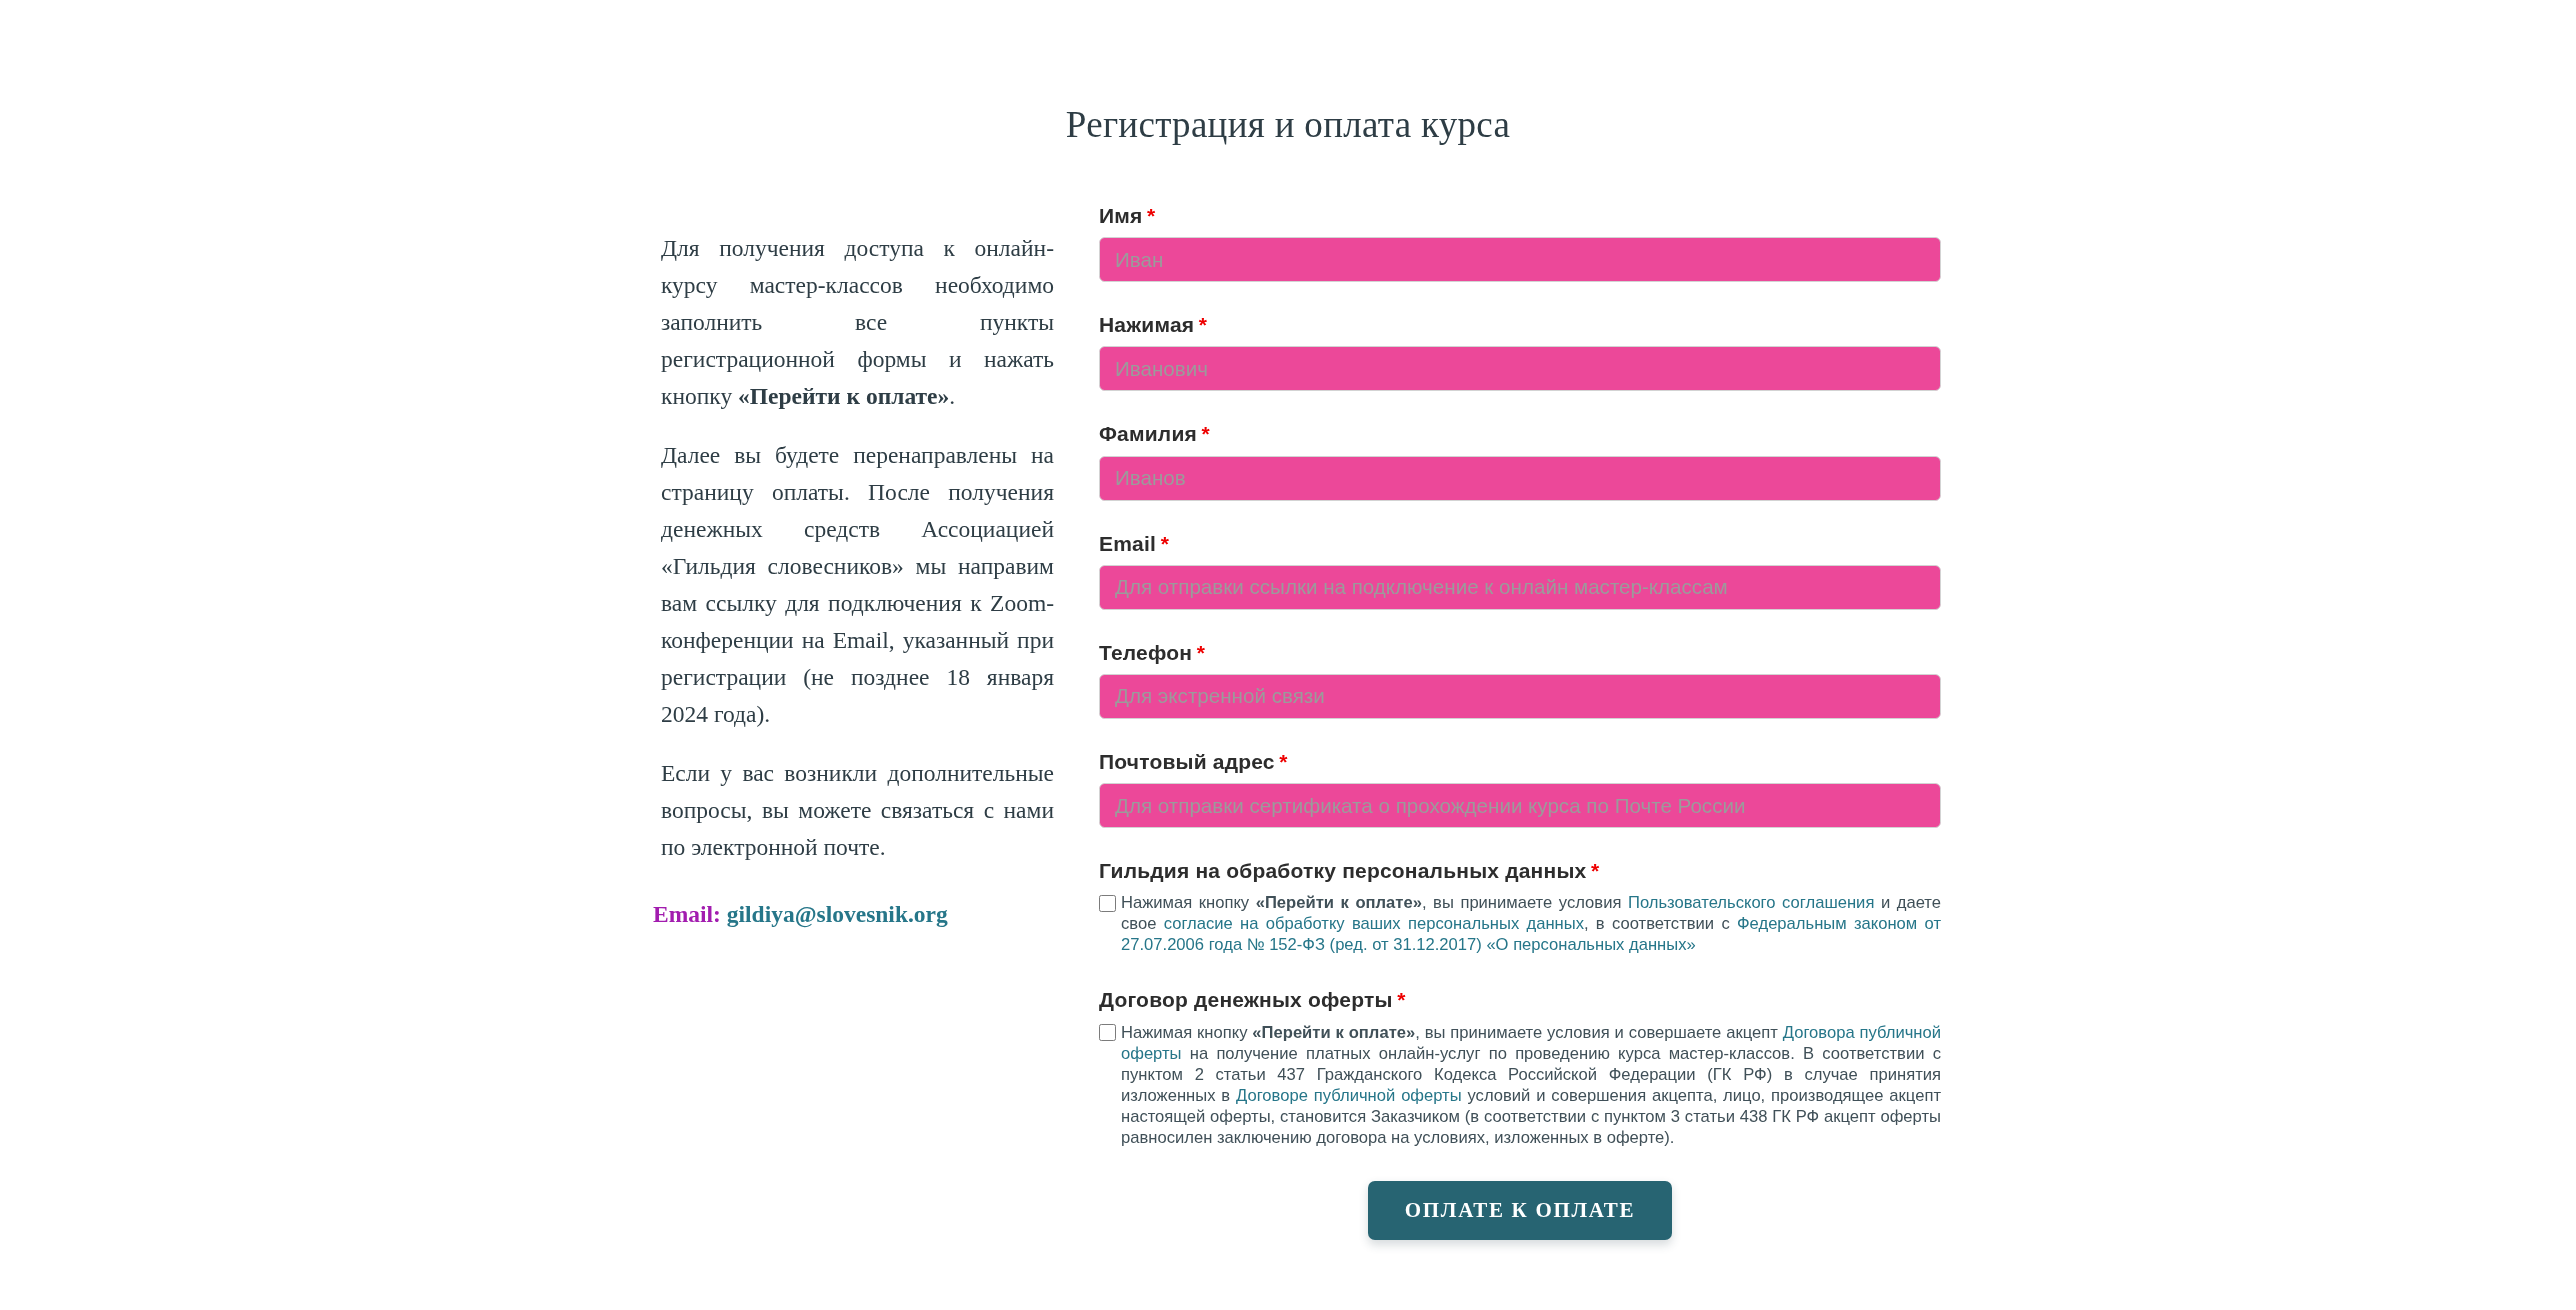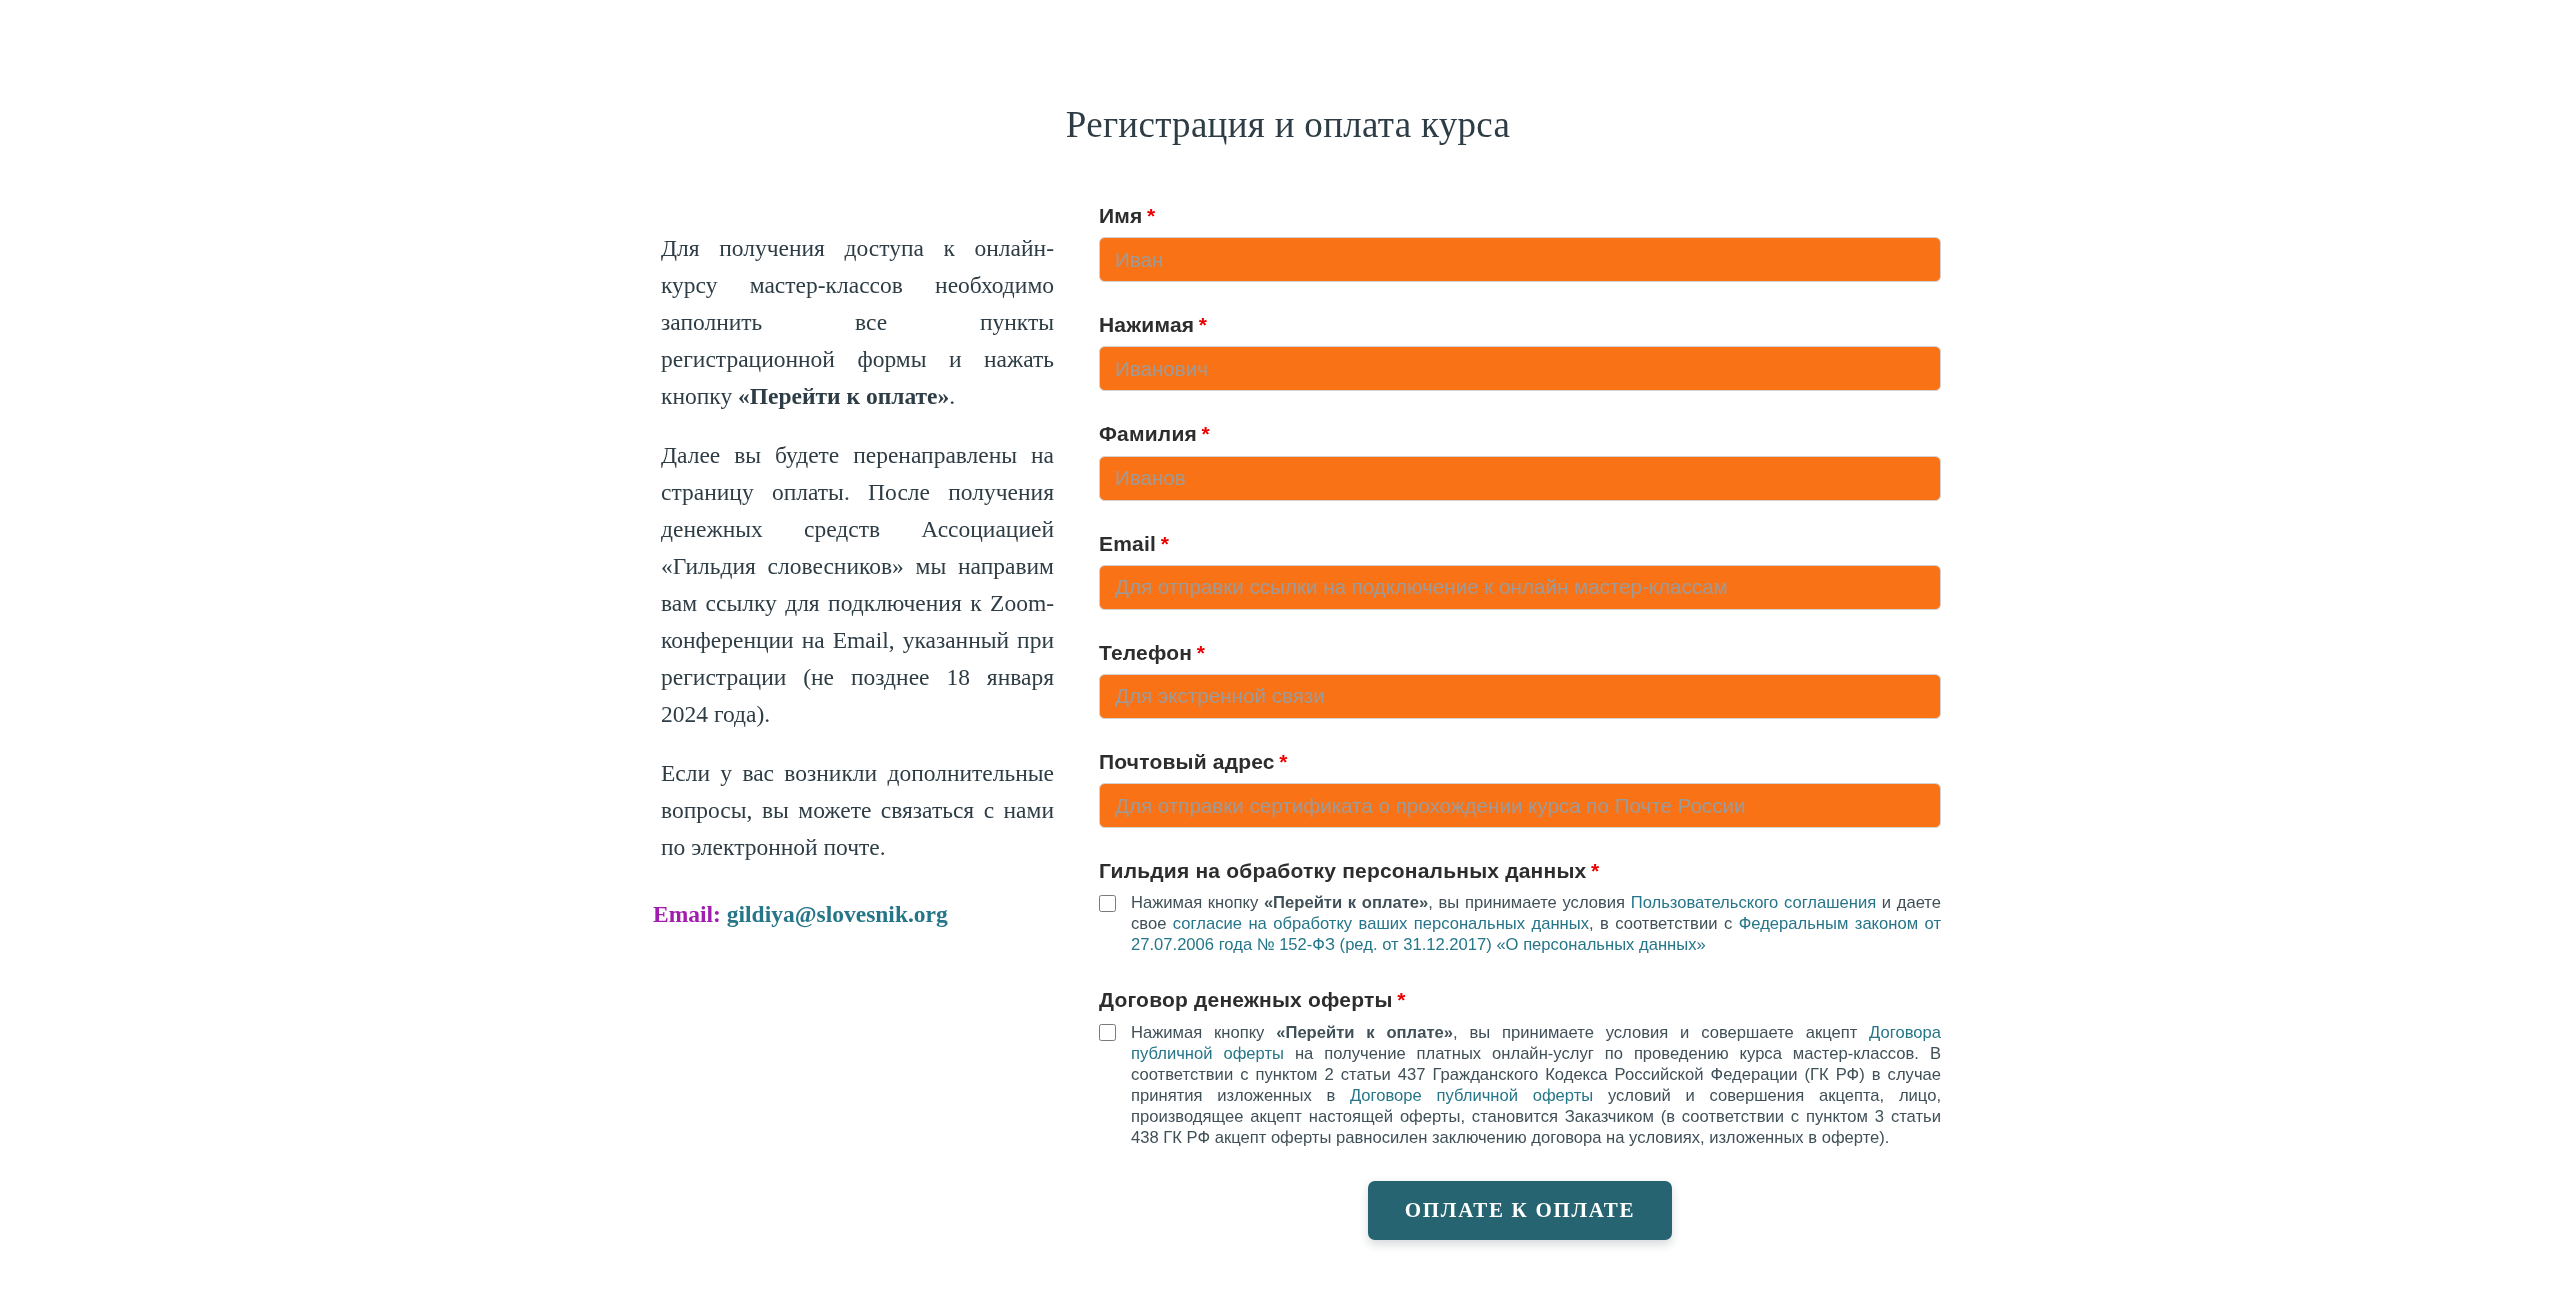--- a/index.html
+++ b/index.html
@@ -39,27 +39,27 @@
   .form{font-family:"Liberation Sans", sans-serif;}
   .field{margin-bottom:31px;}
   .field-label,.consent-label{
     font-weight:700;font-size:21px;line-height:24px;
     color:#2d2d2d;letter-spacing:0.2px;
     margin-bottom:9.2px;display:block;
   }
   .req{color:#ee0000;font-weight:700;margin-left:4.6px;}
   .text-input{
     box-sizing:border-box;display:block;width:100%;height:45px;
-    border:1.1px solid #d3d3d3;border-radius:5.7px;background:#f97316;
+    border:1.1px solid #d3d3d3;border-radius:5.7px;background:#ec4899;
     padding:0 15px;font-family:"Liberation Sans", sans-serif;
     font-size:20.6px;color:#333333;outline:none;
   }
   .text-input::placeholder{color:#9b9b9b;opacity:1;}
   .consent{margin-bottom:33px;}
-  .consent-row{display:flex;align-items:flex-start;gap:15px;}
+  .consent-row{display:flex;align-items:flex-start;gap:5px;}
   .checkbox{
     -webkit-appearance:none;appearance:none;margin:2.3px 0 0 0;
     width:17px;height:17px;flex:0 0 17px;
     border:1.1px solid #7b7b7b;border-radius:2.3px;background:#fff;cursor:pointer;
   }
   .consent-text{
     flex:1 1 auto;
     font-size:16.6px;line-height:21px;color:#405058;
     text-align:justify;
   }

